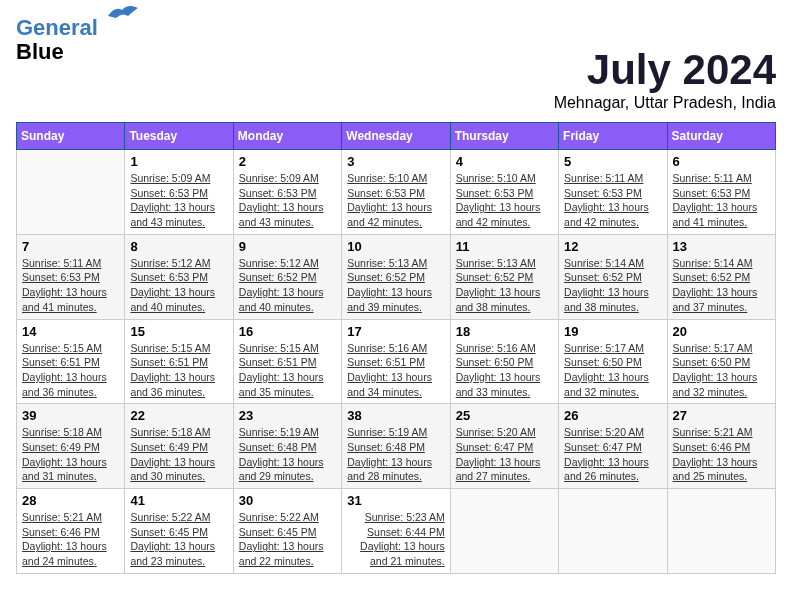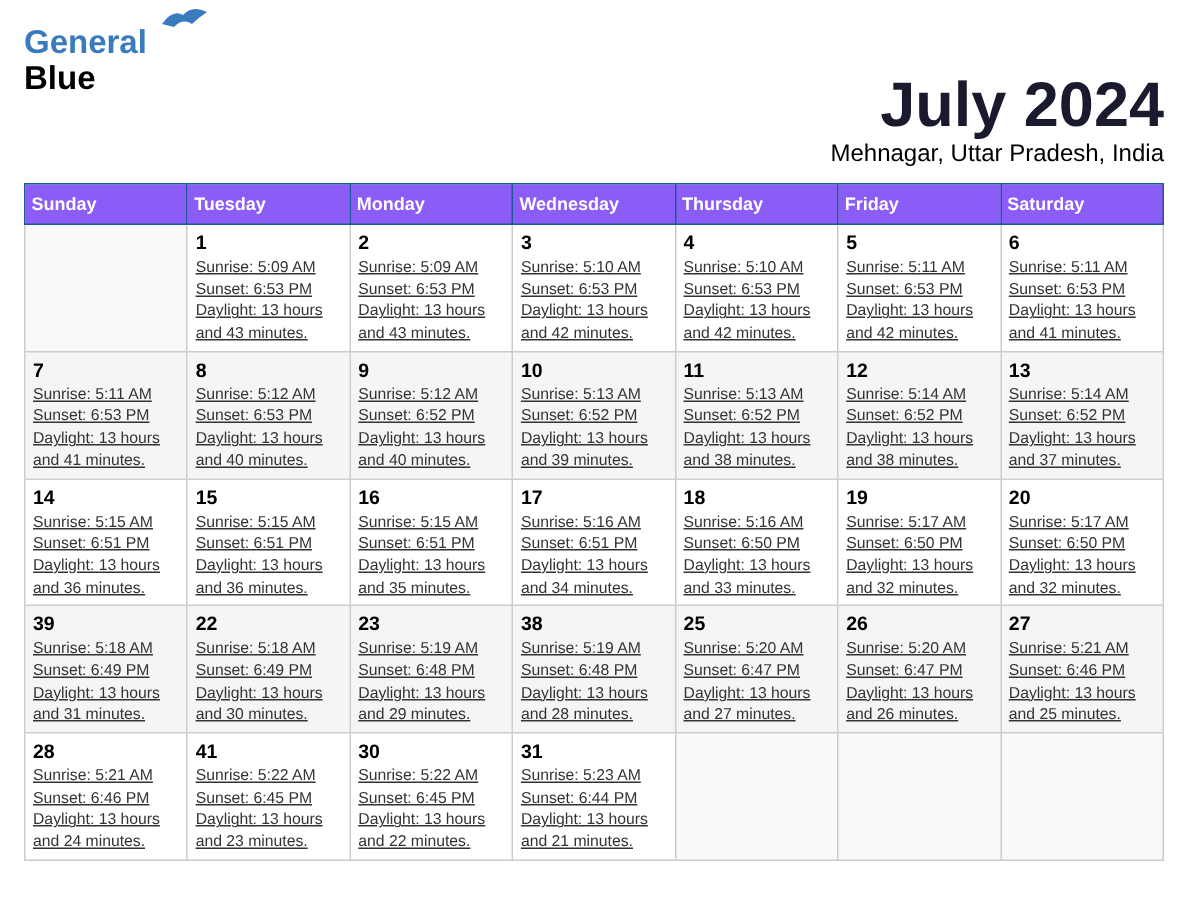--- a/index.html
+++ b/index.html
@@ -333,21 +333,21 @@
         </td>
         <td>
           <span class="day-number">30</span>
           <div class="day-info" style="white-space: pre-line;">Sunrise: 5:22 AM
 Sunset: 6:45 PM
 Daylight: 13 hours
 and 22 minutes.</div>
         </td>
         <td>
           <span class="day-number">31</span>
-          <div class="day-info" style="white-space: pre-line;">Sunrise: 5:23 AM
+          <div class="day-info" style="white-space: pre-line; text-align: right;">Sunrise: 5:23 AM
 Sunset: 6:44 PM
 Daylight: 13 hours
 and 21 minutes.</div>
         </td>
         <td class="empty-cell"></td>
         <td class="empty-cell"></td>
         <td class="empty-cell"></td>
       </tr>
     </tbody>
 </table>

